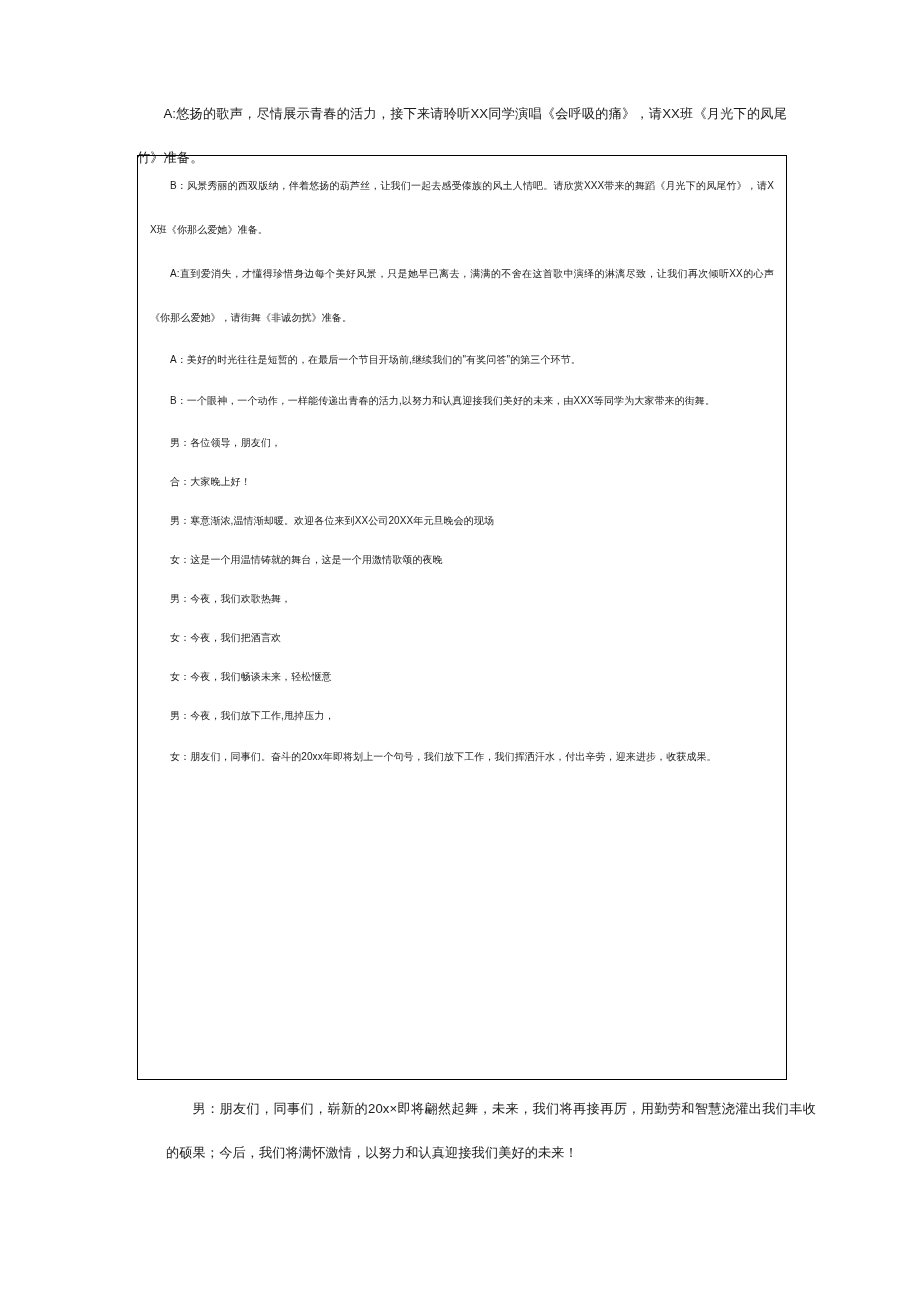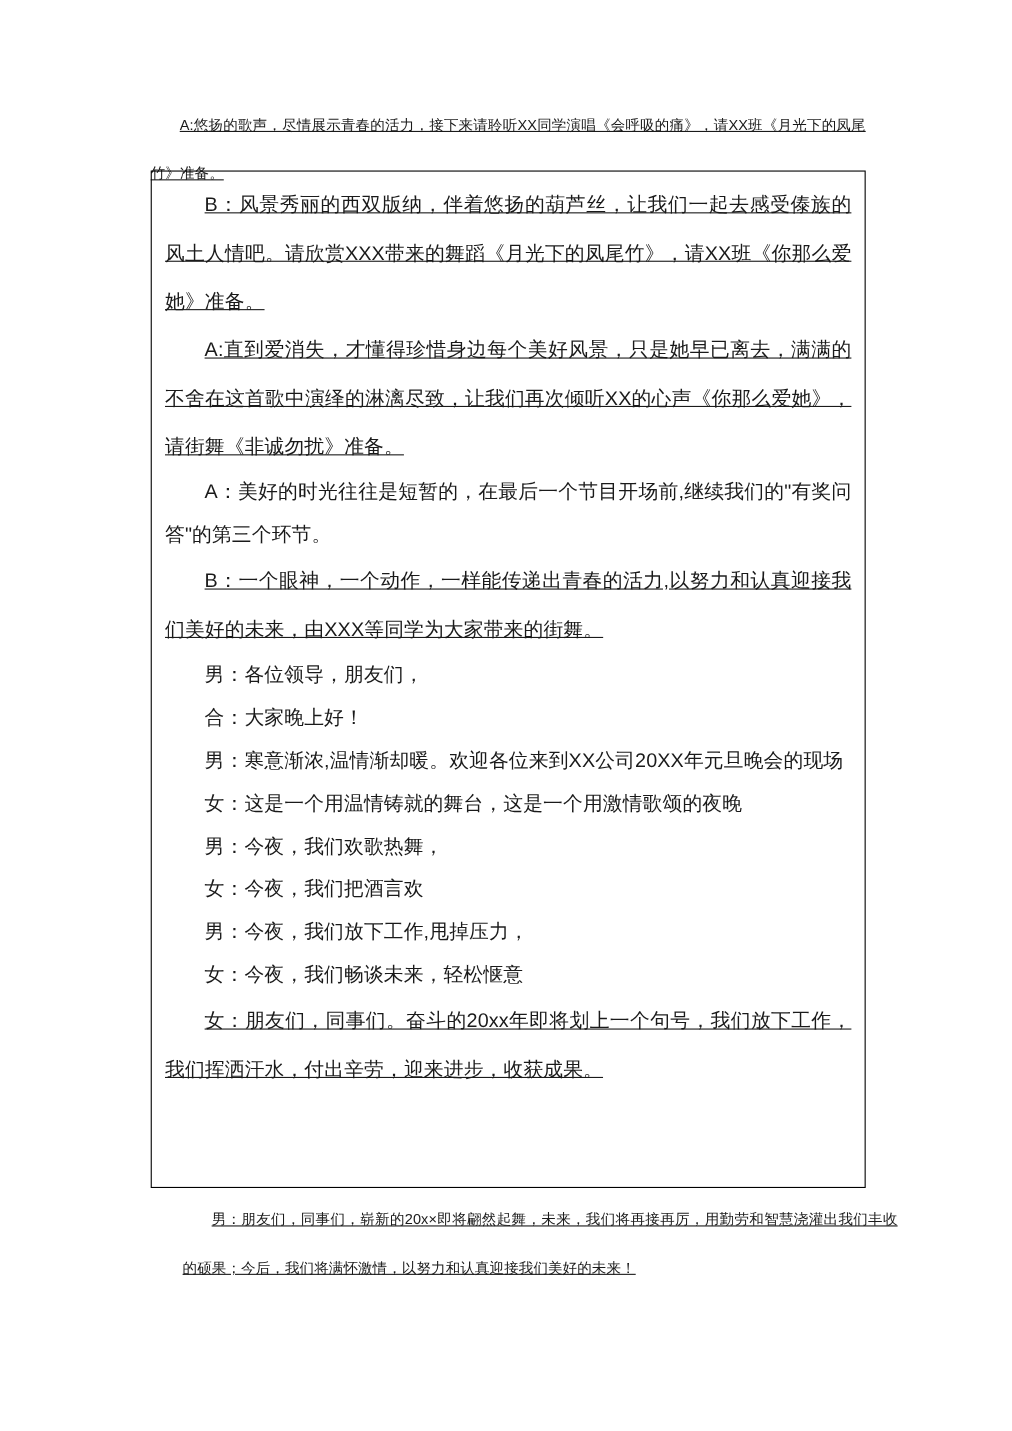--- a/index.html
+++ b/index.html
@@ -63,25 +63,24 @@
     word-break: break-all;
   }
 
   p.para.tight {
     line-height: 39px;
   }
 
   
   p.para.wrap {
     line-height: 44px;
-    text-decoration: underline;
   }
 
   .framed-block p.para {
-    font-size: 18px;
+    font-size: 10px;
   }
 
   
   p.para.subheading {
     text-indent: 2em;
   }
 </style>
 </head>
 <body>
 
@@ -95,22 +94,22 @@
     <p class="para wrap">B：风景秀丽的西双版纳，伴着悠扬的葫芦丝，让我们一起去感受傣族的风土人情吧。请欣赏XXX带来的舞蹈《月光下的凤尾竹》，请XX班《你那么爱她》准备。</p>
     <p class="para wrap">A:直到爱消失，才懂得珍惜身边每个美好风景，只是她早已离去，满满的不舍在这首歌中演绎的淋漓尽致，让我们再次倾听XX的心声《你那么爱她》，请街舞《非诚勿扰》准备。</p>
     <p class="para tight">A：美好的时光往往是短暂的，在最后一个节目开场前,继续我们的"有奖问答"的第三个环节。</p>
     <p class="para wrap">B：一个眼神，一个动作，一样能传递出青春的活力,以努力和认真迎接我们美好的未来，由XXX等同学为大家带来的街舞。</p>
     <p class="para tight">男：各位领导，朋友们，</p>
     <p class="para tight">合：大家晚上好！</p>
     <p class="para tight">男：寒意渐浓,温情渐却暖。欢迎各位来到XX公司20XX年元旦晚会的现场</p>
     <p class="para tight">女：这是一个用温情铸就的舞台，这是一个用激情歌颂的夜晚</p>
     <p class="para tight">男：今夜，我们欢歌热舞，</p>
     <p class="para tight">女：今夜，我们把酒言欢</p>
+    <p class="para tight">女：今夜，我们畅谈未来，轻松惬意</p>
     <p class="para tight">男：今夜，我们放下工作,甩掉压力，</p>
-    <p class="para tight">女：今夜，我们畅谈未来，轻松惬意</p>
     <p class="para wrap">女：朋友们，同事们。奋斗的20xx年即将划上一个句号，我们放下工作，我们挥洒汗水，付出辛劳，迎来进步，收获成果。</p>
   </div>
 
   <div class="outro-block">
     <p class="para wrap">男：朋友们，同事们，崭新的20x×即将翩然起舞，未来，我们将再接再厉，用勤劳和智慧浇灌出我们丰收的硕果；今后，我们将满怀激情，以努力和认真迎接我们美好的未来！</p>
   </div>
 
 </div>
 
 </body></html>

